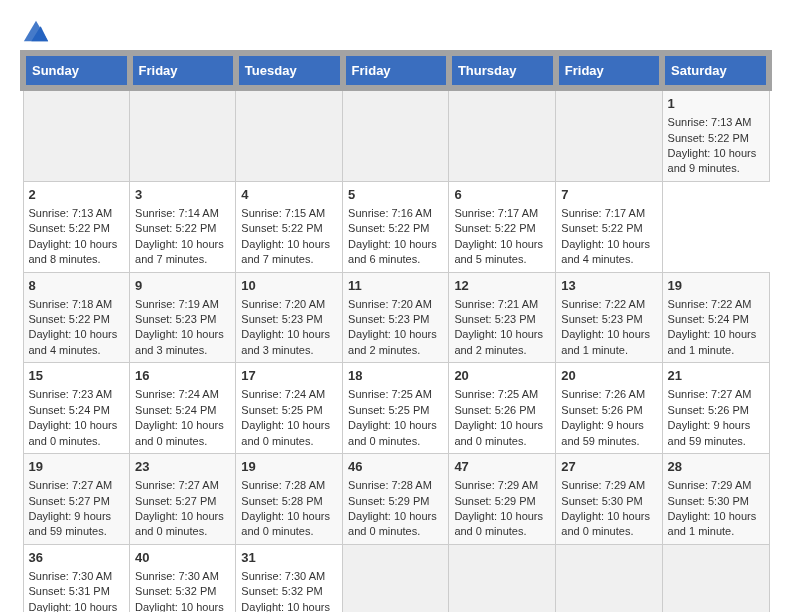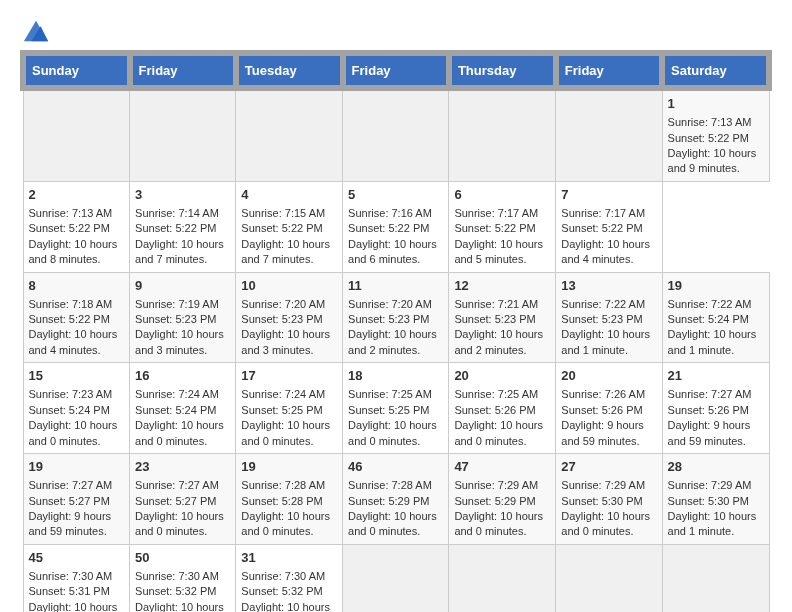--- a/index.html
+++ b/index.html
@@ -164,22 +164,22 @@
       <tr>
         <td><span class="day-num">19</span><span class="day-info">Sunrise: 7:27 AM<br>Sunset: 5:27 PM<br>Daylight: 9 hours and 59 minutes.</span></td>
         <td><span class="day-num">23</span><span class="day-info">Sunrise: 7:27 AM<br>Sunset: 5:27 PM<br>Daylight: 10 hours and 0 minutes.</span></td>
         <td><span class="day-num">19</span><span class="day-info">Sunrise: 7:28 AM<br>Sunset: 5:28 PM<br>Daylight: 10 hours and 0 minutes.</span></td>
         <td><span class="day-num">46</span><span class="day-info">Sunrise: 7:28 AM<br>Sunset: 5:29 PM<br>Daylight: 10 hours and 0 minutes.</span></td>
         <td><span class="day-num">47</span><span class="day-info">Sunrise: 7:29 AM<br>Sunset: 5:29 PM<br>Daylight: 10 hours and 0 minutes.</span></td>
         <td><span class="day-num">27</span><span class="day-info">Sunrise: 7:29 AM<br>Sunset: 5:30 PM<br>Daylight: 10 hours and 0 minutes.</span></td>
         <td><span class="day-num">28</span><span class="day-info">Sunrise: 7:29 AM<br>Sunset: 5:30 PM<br>Daylight: 10 hours and 1 minute.</span></td>
       </tr>
       <tr>
-        <td><span class="day-num">45</span><span class="day-info">Sunrise: 7:30 AM<br>Sunset: 5:31 PM<br>Daylight: 10 hours and 1 minute.</span></td>
-        <td><span class="day-num">50</span><span class="day-info">Sunrise: 7:30 AM<br>Sunset: 5:32 PM<br>Daylight: 10 hours and 1 minute.</span></td>
+        <td><span class="day-num">36</span><span class="day-info">Sunrise: 7:30 AM<br>Sunset: 5:31 PM<br>Daylight: 10 hours and 1 minute.</span></td>
+        <td><span class="day-num">40</span><span class="day-info">Sunrise: 7:30 AM<br>Sunset: 5:32 PM<br>Daylight: 10 hours and 1 minute.</span></td>
         <td><span class="day-num">31</span><span class="day-info">Sunrise: 7:30 AM<br>Sunset: 5:32 PM<br>Daylight: 10 hours and 2 minutes.</span></td>
         <td class="empty-cell"></td>
         <td class="empty-cell"></td>
         <td class="empty-cell"></td>
         <td class="empty-cell"></td>
       </tr>
     </tbody>
 </table>
 
 </body></html>

